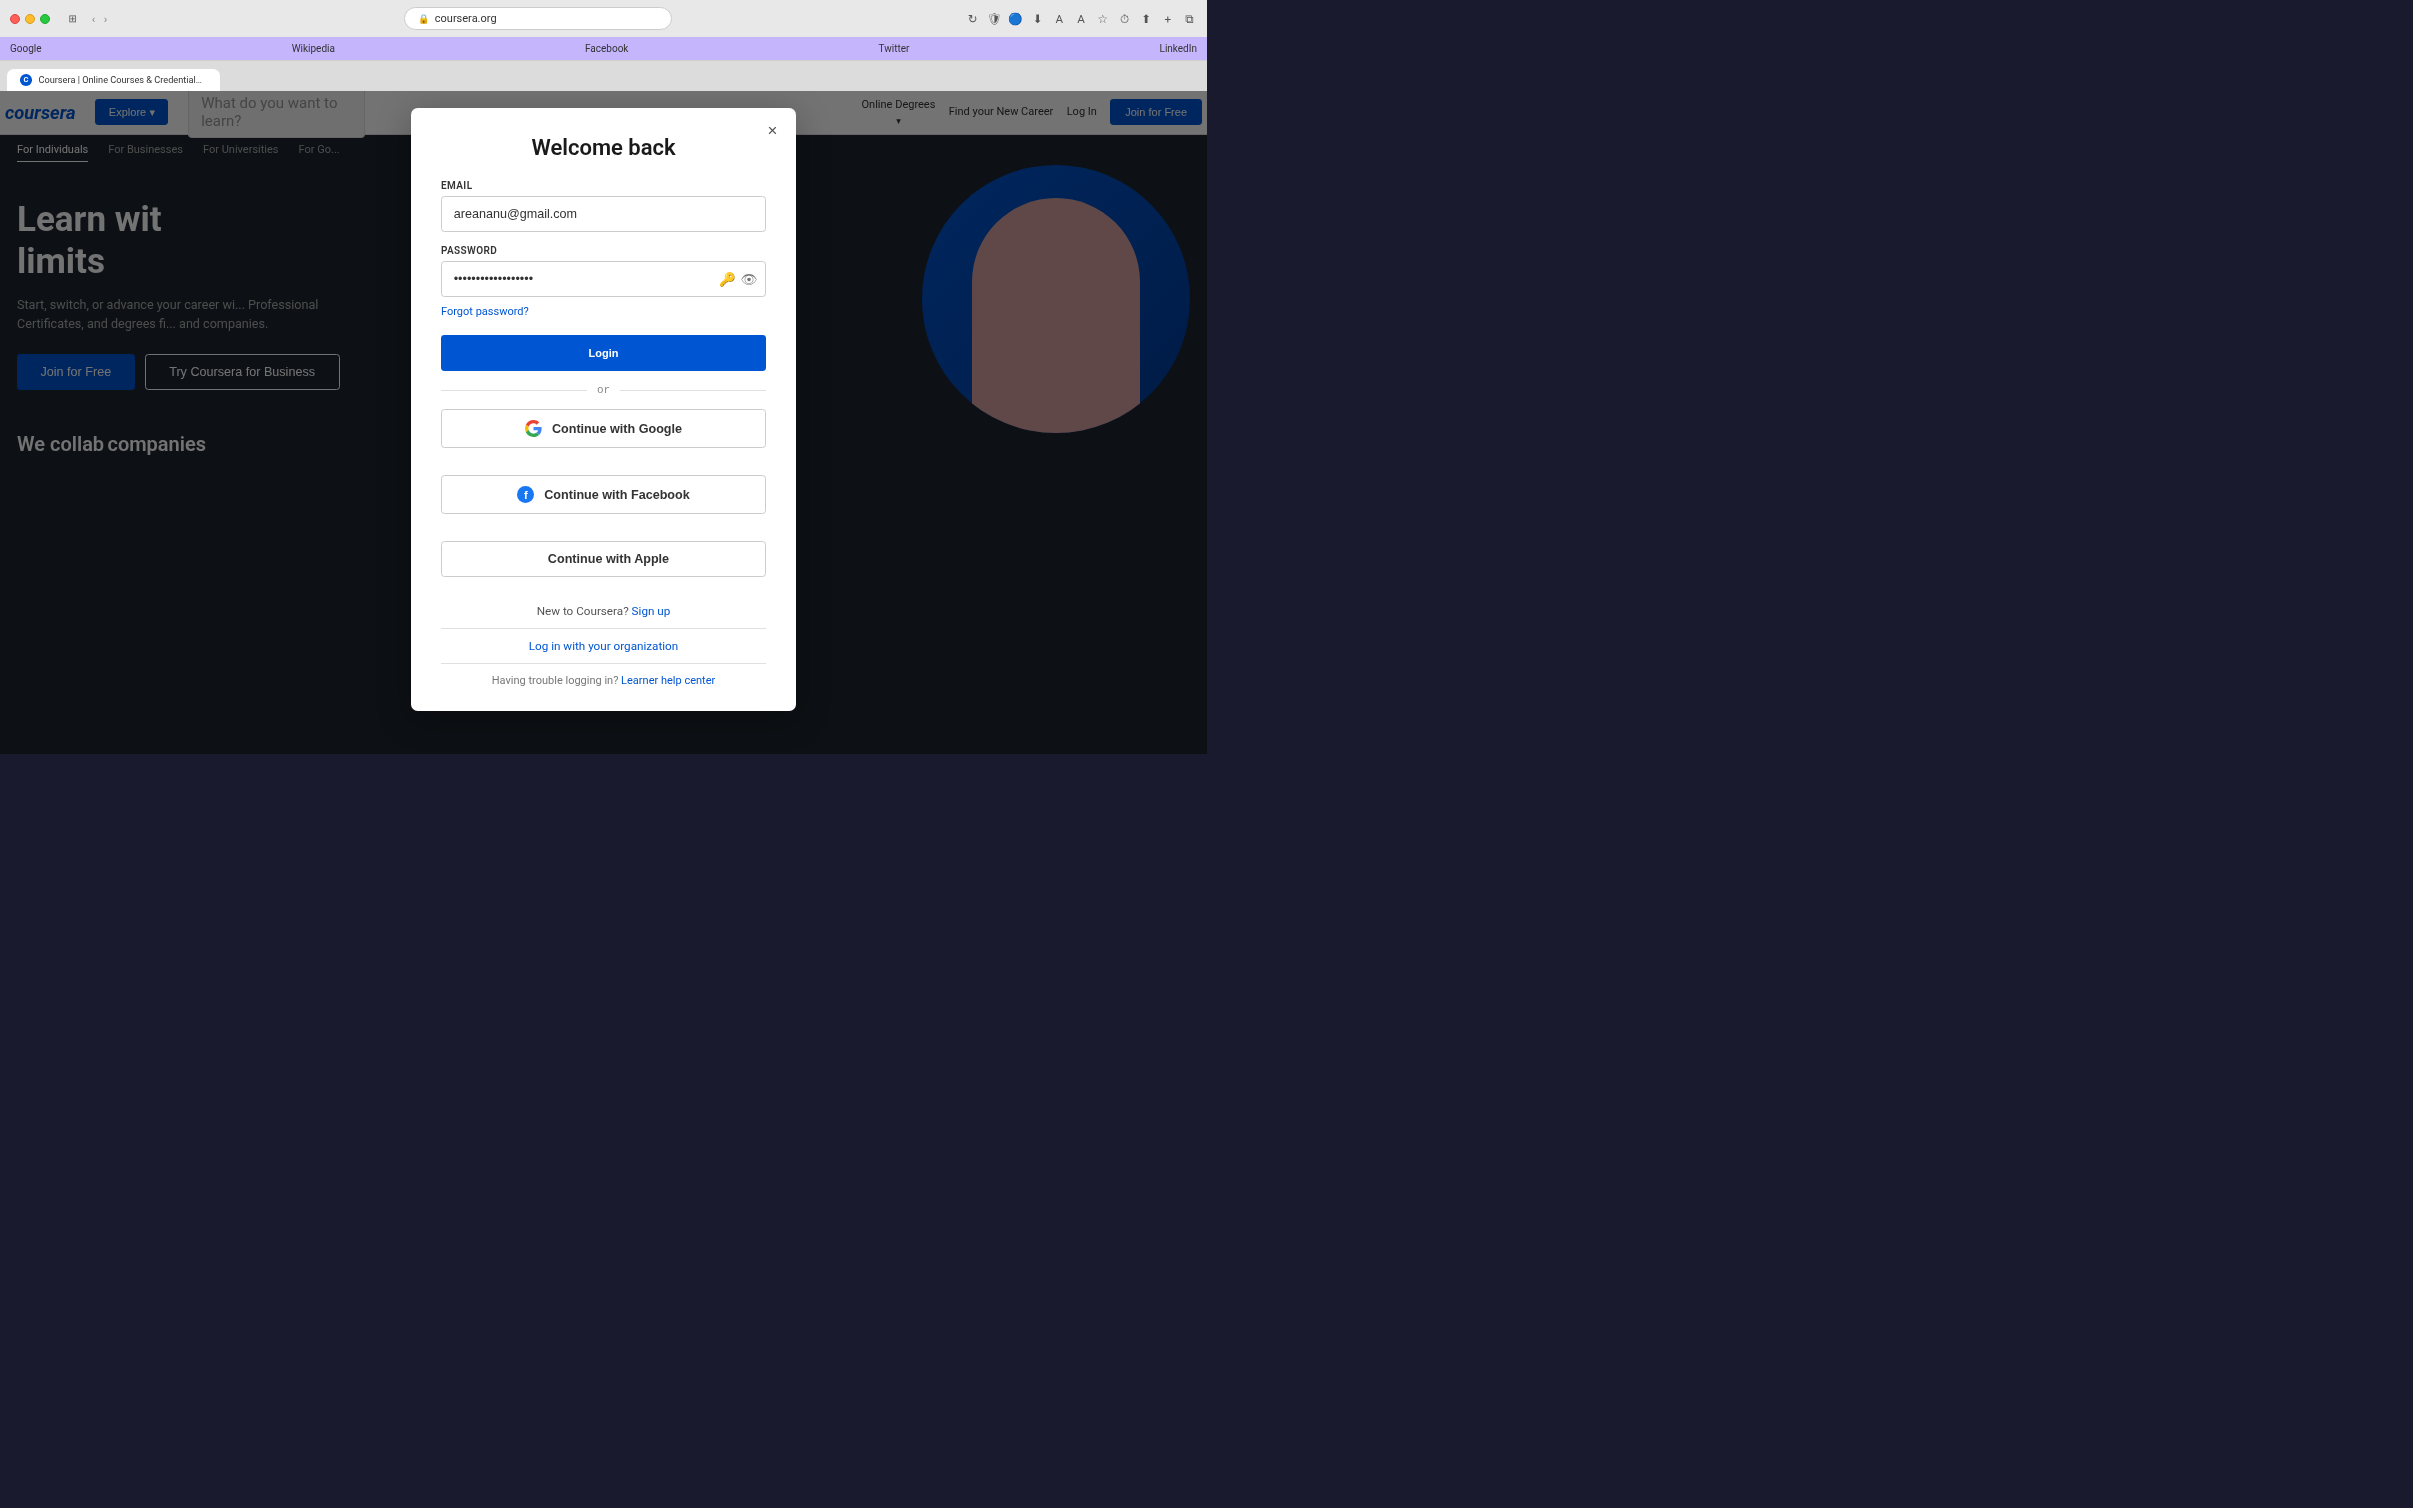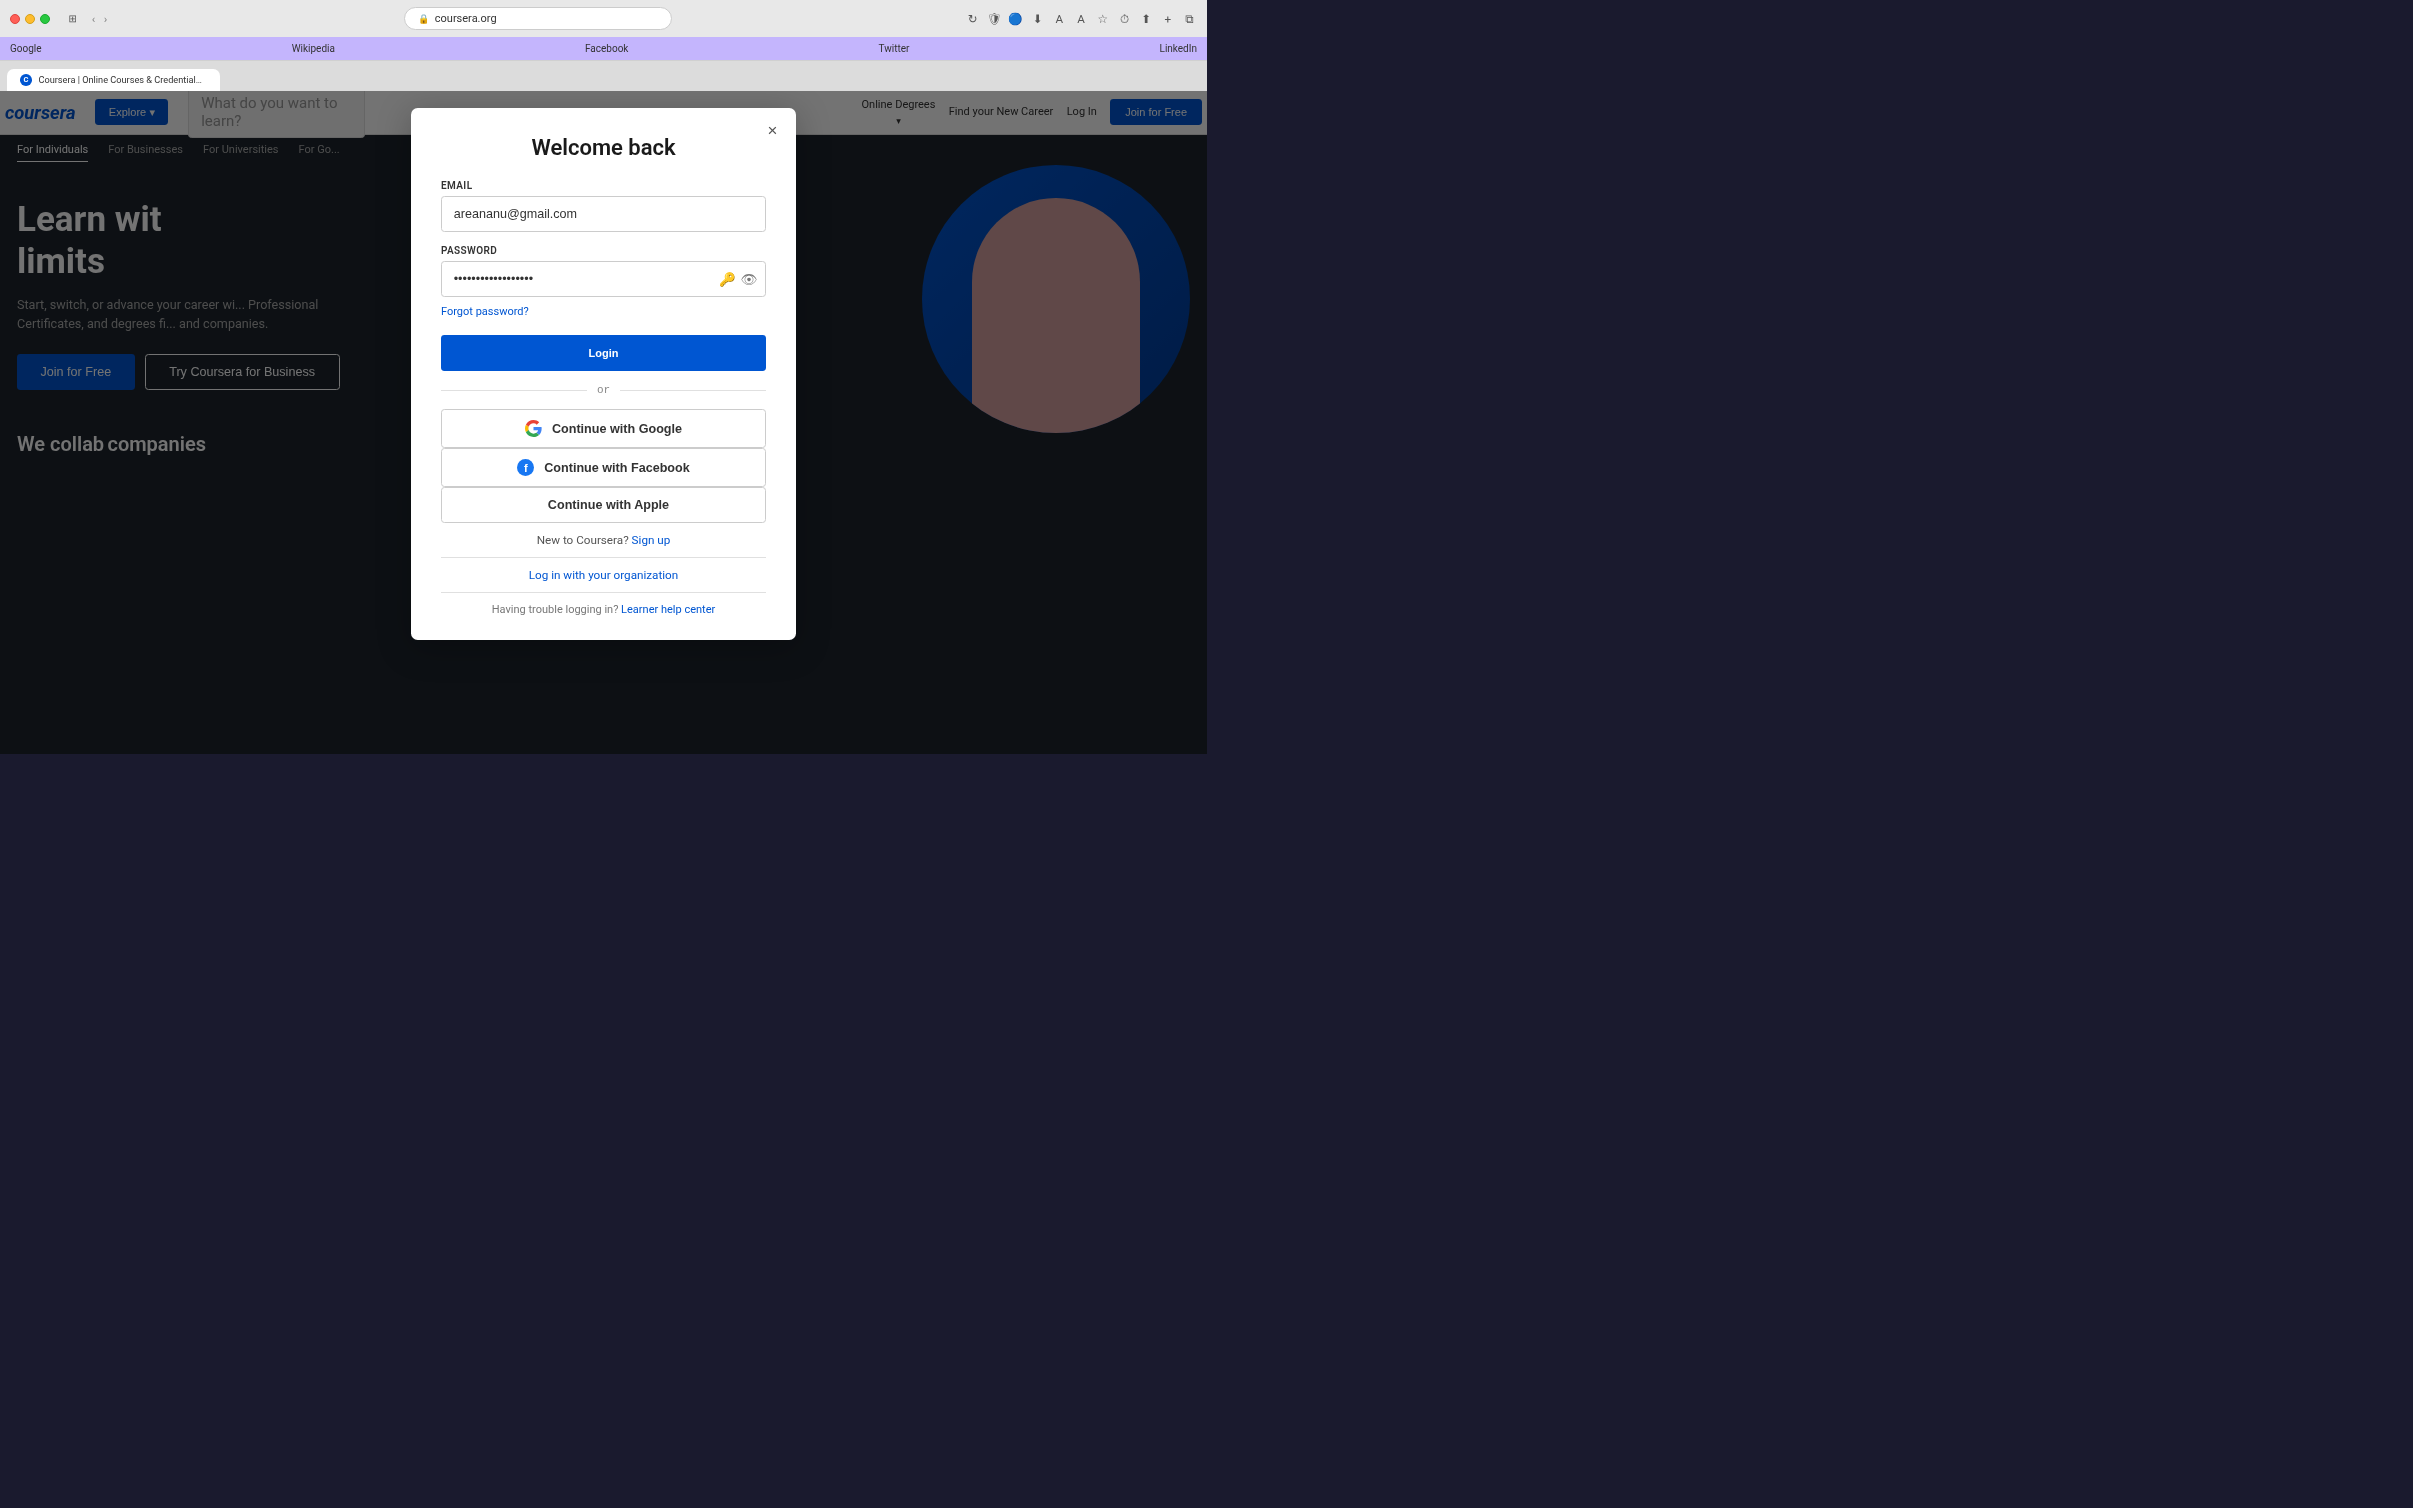--- a/index.html
+++ b/index.html
@@ -473,21 +473,21 @@
       border-radius: 3.4px;
       padding: 10px 11.7px;
       font-size: 12.6px;
       font-weight: 600;
       color: #333;
       cursor: pointer;
       display: flex;
       align-items: center;
       justify-content: center;
       gap: 10px;
-      margin-bottom: 0;
+      margin-bottom: 27px;
     }
 
     .google-icon {
       width: 17px;
       height: 17px;
       display: flex;
       align-items: center;
       justify-content: center;
     }
 

